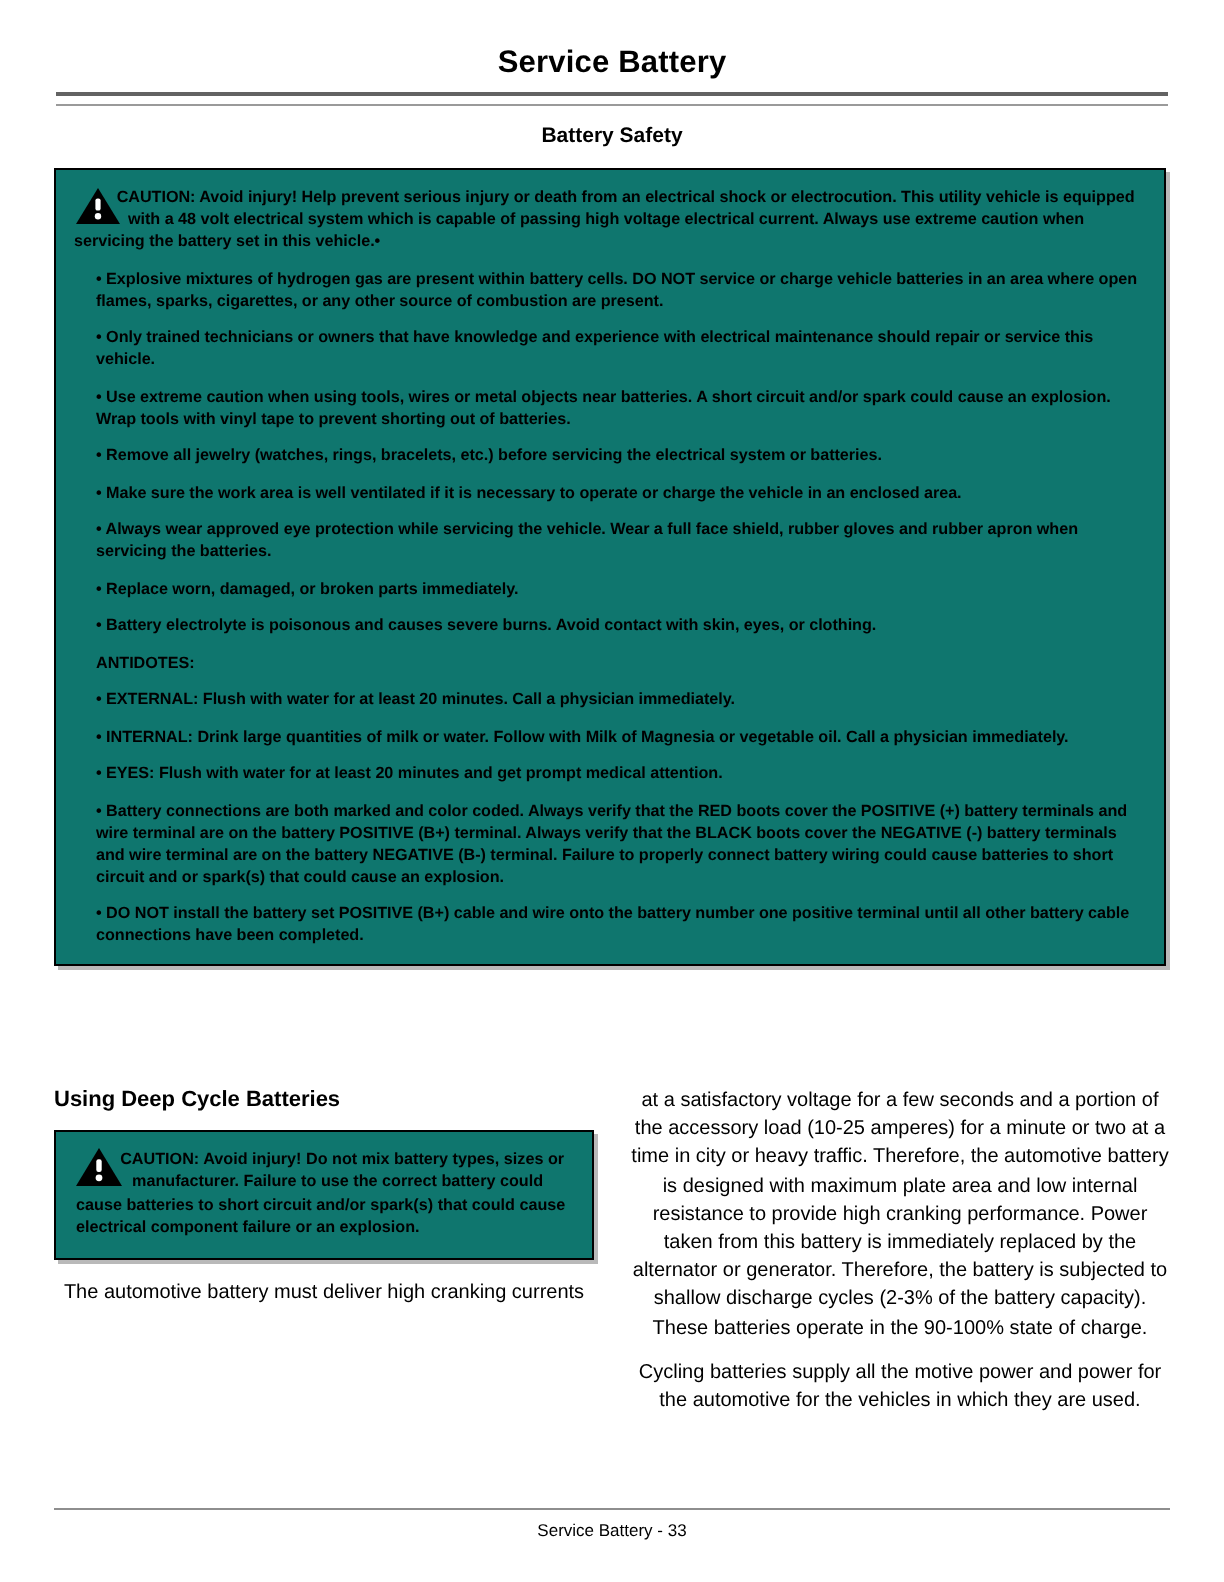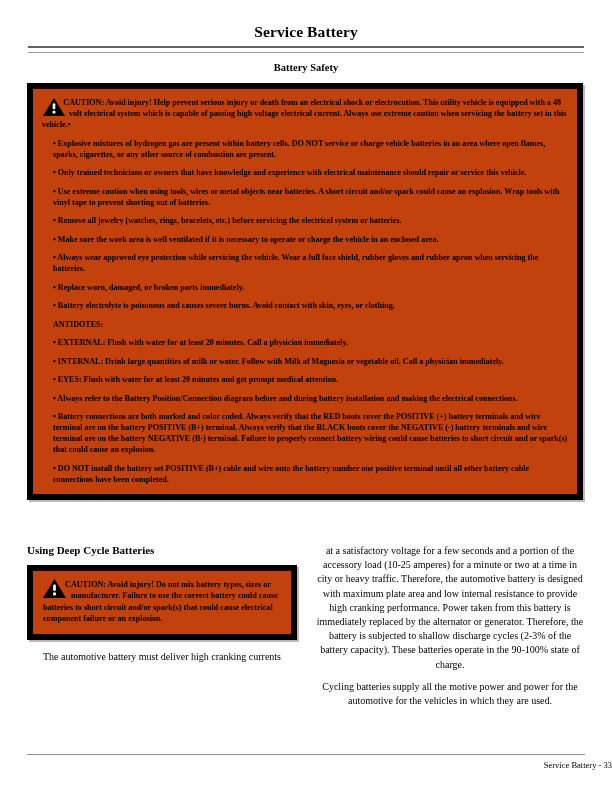--- a/index.html
+++ b/index.html
@@ -13,21 +13,20 @@
     font-family: "Liberation Sans", sans-serif;
     color: #000000;
     position: relative;
     overflow: hidden;
   }
   .page {
     position: relative;
     width: 612px;
     height: 791px;
     box-sizing: border-box;
-    font-family: Liberation Serif, serif;
   }
 
   
   .page-header {
     padding-top: 23px;
     text-align: center;
   }
   .page-title {
     font-size: 15.5px;
     font-weight: bold;
@@ -45,22 +44,22 @@
   .section-title {
     text-align: center;
     font-size: 10.5px;
     font-weight: bold;
     margin-top: 9px;
   }
 
   
   .caution-box {
     position: relative;
-    background: #c2410c;
-    border: 6px solid #000000;
+    background: #0f766e;
+    border: 1px solid #000000;
     box-shadow: 2px 2px 0 0 #b9b9b9;
     box-sizing: border-box;
   }
   .caution-main {
     margin: 10px 29px 0 27px;
     padding: 8px 9px 9px 9px;
   }
   .caution-body { position: relative; }
 
   .warn-icon {
@@ -133,21 +132,21 @@
     top: 754px;
     width: 558px;
     height: 0;
     border-top: 1.6px solid #8e8e8e;
   }
   .footer-text {
     position: absolute;
     left: 0;
     top: 760px;
     width: 612px;
-    text-align: right;
+    text-align: center;
     font-size: 8.5px;
   }
 </style>
 </head>
 <body>
 
 <div class="page">
 
   <div class="page-header">
     <h1 class="page-title">Service Battery</h1>
@@ -172,21 +171,20 @@
       <p class="cx indent">• Use extreme caution when using tools, wires or metal objects near batteries. A short circuit and/or spark could cause an explosion. Wrap tools with vinyl tape to prevent shorting out of batteries.</p>
       <p class="cx indent">• Remove all jewelry (watches, rings, bracelets, etc.) before servicing the electrical system or batteries.</p>
       <p class="cx indent">• Make sure the work area is well ventilated if it is necessary to operate or charge the vehicle in an enclosed area.</p>
       <p class="cx indent">• Always wear approved eye protection while servicing the vehicle. Wear a full face shield, rubber gloves and rubber apron when servicing the batteries.</p>
       <p class="cx indent">• Replace worn, damaged, or broken parts immediately.</p>
       <p class="cx indent">• Battery electrolyte is poisonous and causes severe burns. Avoid contact with skin, eyes, or clothing.</p>
       <p class="cx indent">ANTIDOTES:</p>
       <p class="cx indent">• EXTERNAL: Flush with water for at least 20 minutes. Call a physician immediately.</p>
       <p class="cx indent">• INTERNAL: Drink large quantities of milk or water. Follow with Milk of Magnesia or vegetable oil. Call a physician immediately.</p>
       <p class="cx indent">• EYES: Flush with water for at least 20 minutes and get prompt medical attention.</p>
-      <p class="cx indent">• Always refer to the Battery Position/Connection diagram before and during battery installation and making the electrical connections.</p>
       <p class="cx indent">• Battery connections are both marked and color coded. Always verify that the RED boots cover the POSITIVE (+) battery terminals and wire terminal are on the battery POSITIVE (B+) terminal. Always verify that the BLACK boots cover the NEGATIVE (-) battery terminals and wire terminal are on the battery NEGATIVE (B-) terminal. Failure to properly connect battery wiring could cause batteries to short circuit and or spark(s) that could cause an explosion.</p>
       <p class="cx indent">• DO NOT install the battery set POSITIVE (B+) cable and wire onto the battery number one positive terminal until all other battery cable connections have been completed.</p>
     </div>
   </div>
 
   <div class="lower">
 
     <div class="col">
       <h2 class="sub-head">Using Deep Cycle Batteries</h2>
 

